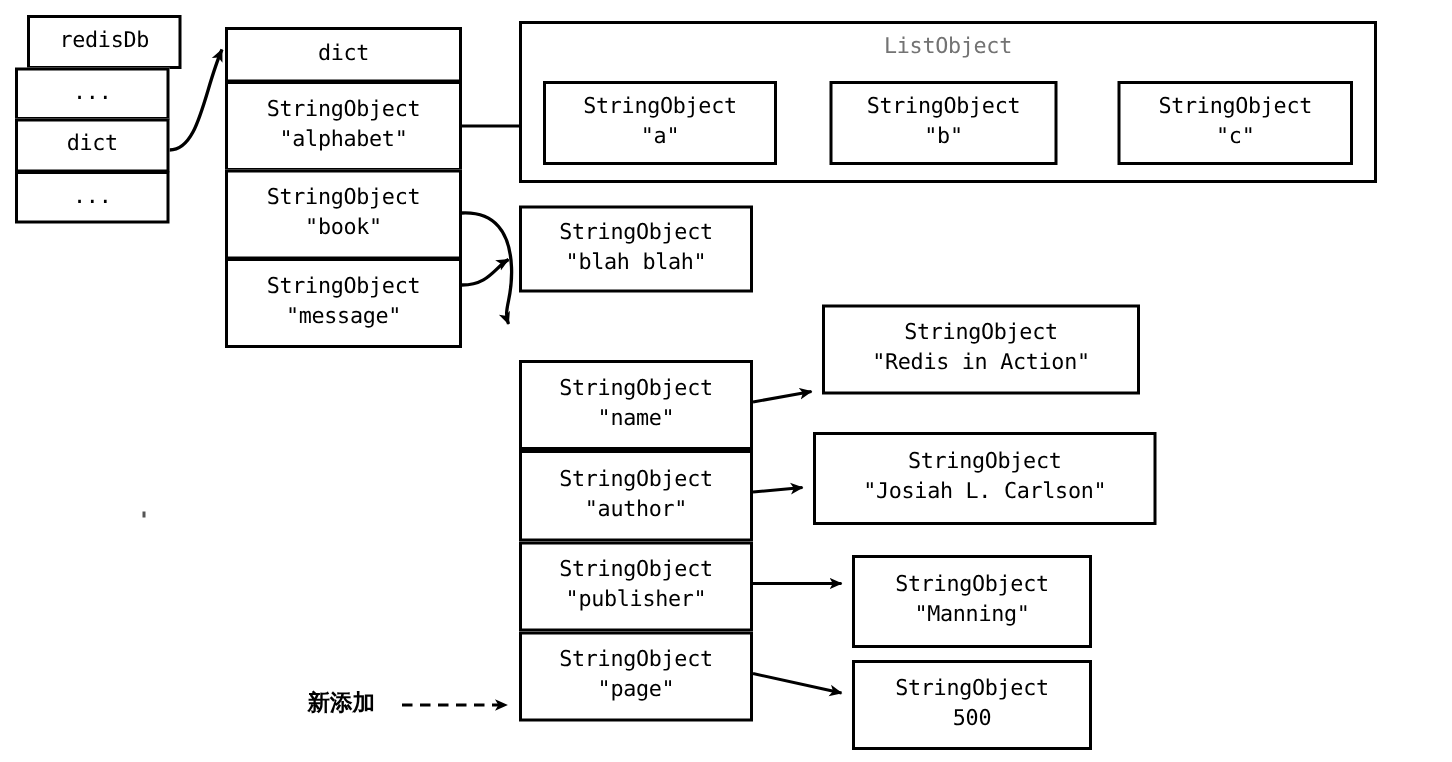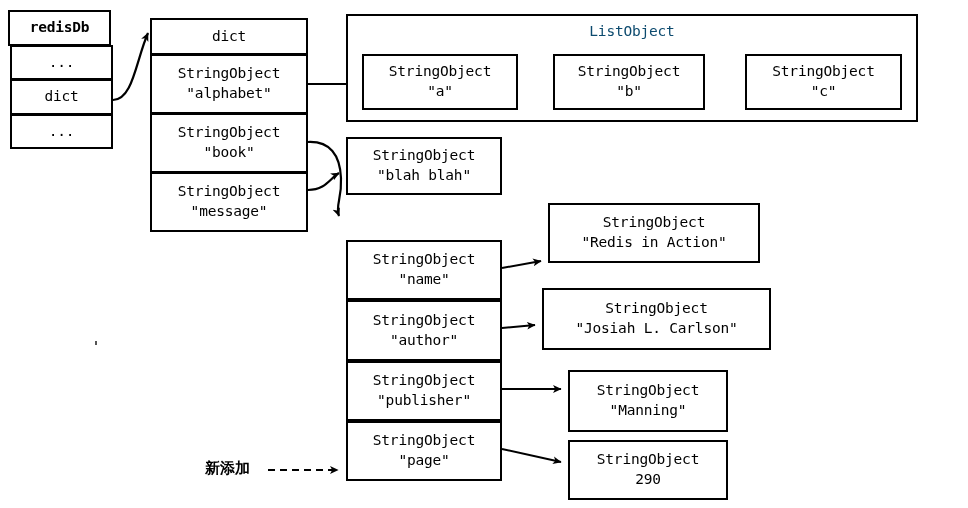--- a/index.html
+++ b/index.html
@@ -46,21 +46,21 @@
     position:absolute;
     box-sizing:border-box;
     border:2px solid #000;
     background:#fff;
   }
   .outer-title{
     position:absolute;
     left:0;right:0;
     text-align:center;
     font-size:14.5px;
-    color:#0c4a6e;
+    color:#737373;
     letter-spacing:-0.2px;
     white-space:pre;
   }
   .t1{display:block;}
   .t2{display:block;}
   svg.links{
     position:absolute;
     left:0;top:0;
     width:968px;height:508px;
     pointer-events:none;
@@ -107,21 +107,21 @@
 
     <path d="M502,328 L535,325" fill="none" stroke="#000" stroke-width="2" marker-end="url(#ah)"></path>
 
     <path d="M502,389 L561,389" fill="none" stroke="#000" stroke-width="2" marker-end="url(#ah)"></path>
 
     <path d="M502,449 L561,462" fill="none" stroke="#000" stroke-width="2" marker-end="url(#ah)"></path>
 
     <path d="M268,470 L338,470" fill="none" stroke="#000" stroke-width="2" stroke-dasharray="7,5" marker-end="url(#ah)"></path>
   </svg>
 
-  <div class="cell" style="left:8px;top:10px;width:103px;height:36px;font-weight:bold;">
+  <div class="cell" style="left:18px;top:10px;width:103px;height:36px;">
     <span class="t1">redisDb</span>
   </div>
   <div class="cell" style="left:10px;top:45px;width:103px;height:35px;">
     <span class="t1">...</span>
   </div>
   <div class="cell" style="left:10px;top:79px;width:103px;height:36px;">
     <span class="t1">dict</span>
   </div>
   <div class="cell" style="left:10px;top:114px;width:103px;height:35px;">
     <span class="t1">...</span>
@@ -188,20 +188,20 @@
   <div class="box" style="left:542px;top:288px;width:229px;height:62px;">
     <span class="t1">StringObject</span>
     <span class="t2">"Josiah L. Carlson"</span>
   </div>
   <div class="box" style="left:568px;top:370px;width:160px;height:62px;">
     <span class="t1">StringObject</span>
     <span class="t2">"Manning"</span>
   </div>
   <div class="box" style="left:568px;top:440px;width:160px;height:60px;">
     <span class="t1">StringObject</span>
-    <span class="t2">290</span>
+    <span class="t2">500</span>
   </div>
 
   <div class="cn-label" style="left:205px;top:459px;">新添加</div>
 
   <div class="speck" style="left:95px;top:341px;"></div>
 
 </div>
 
 </body></html>

